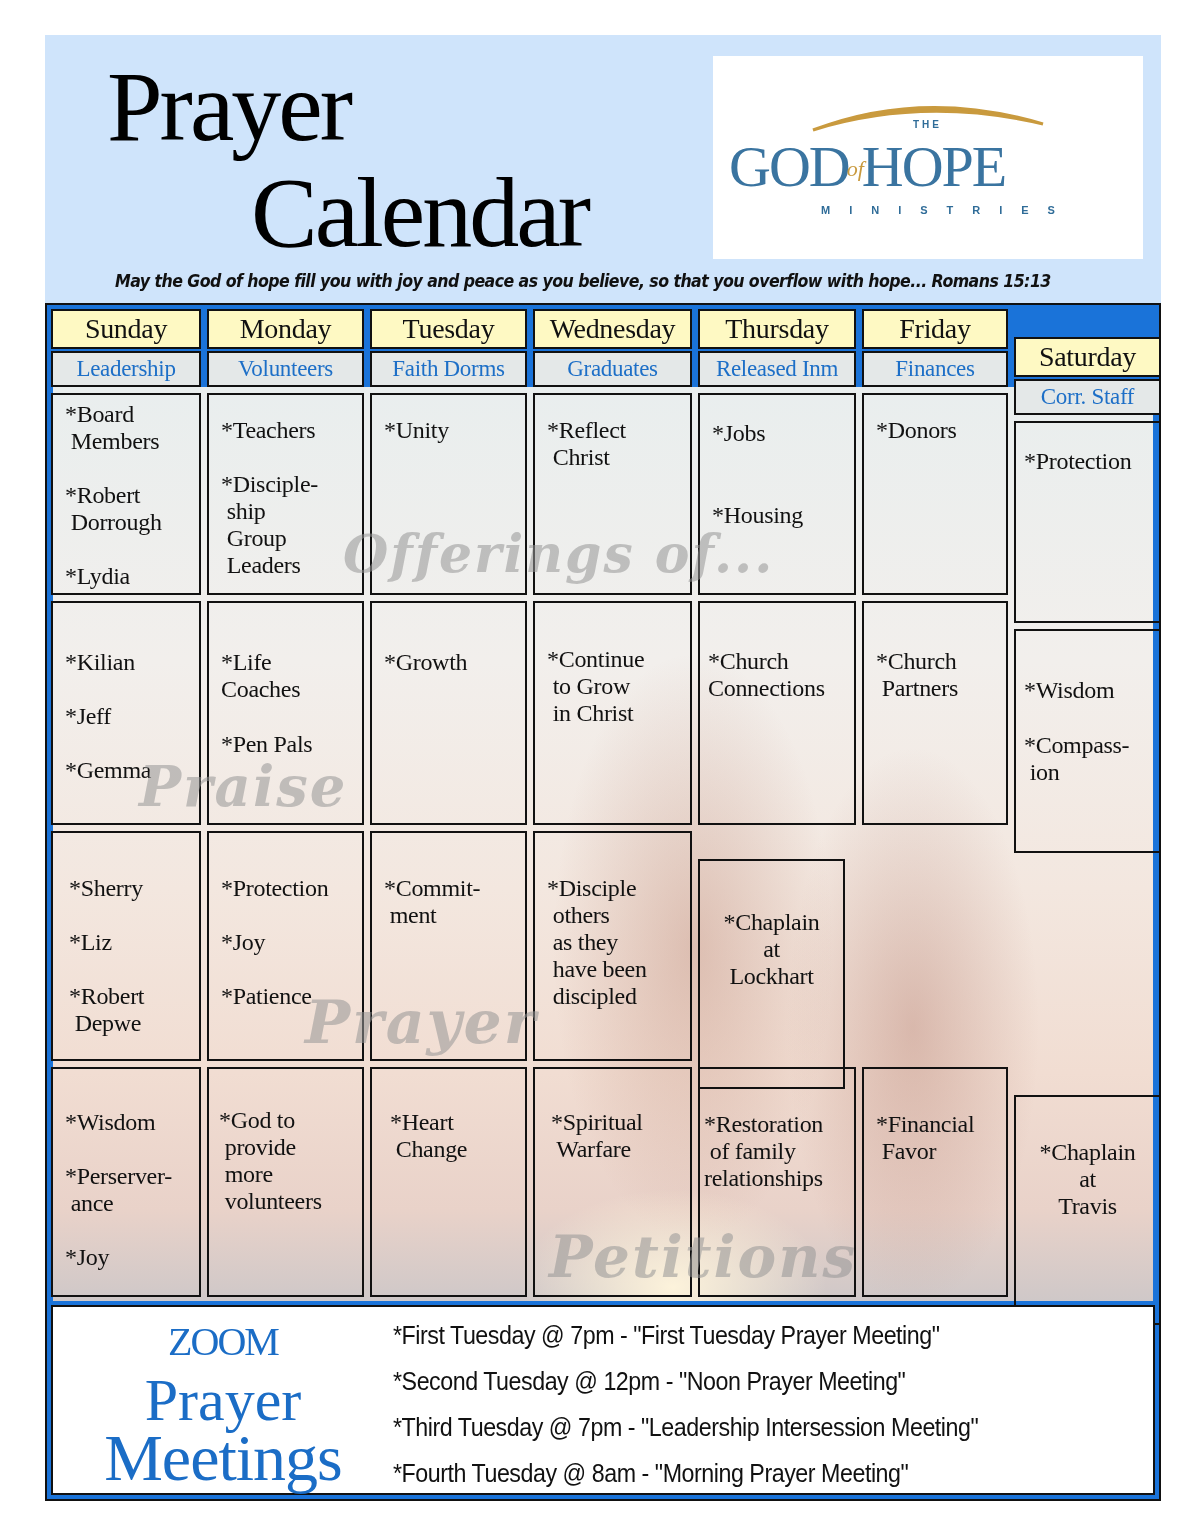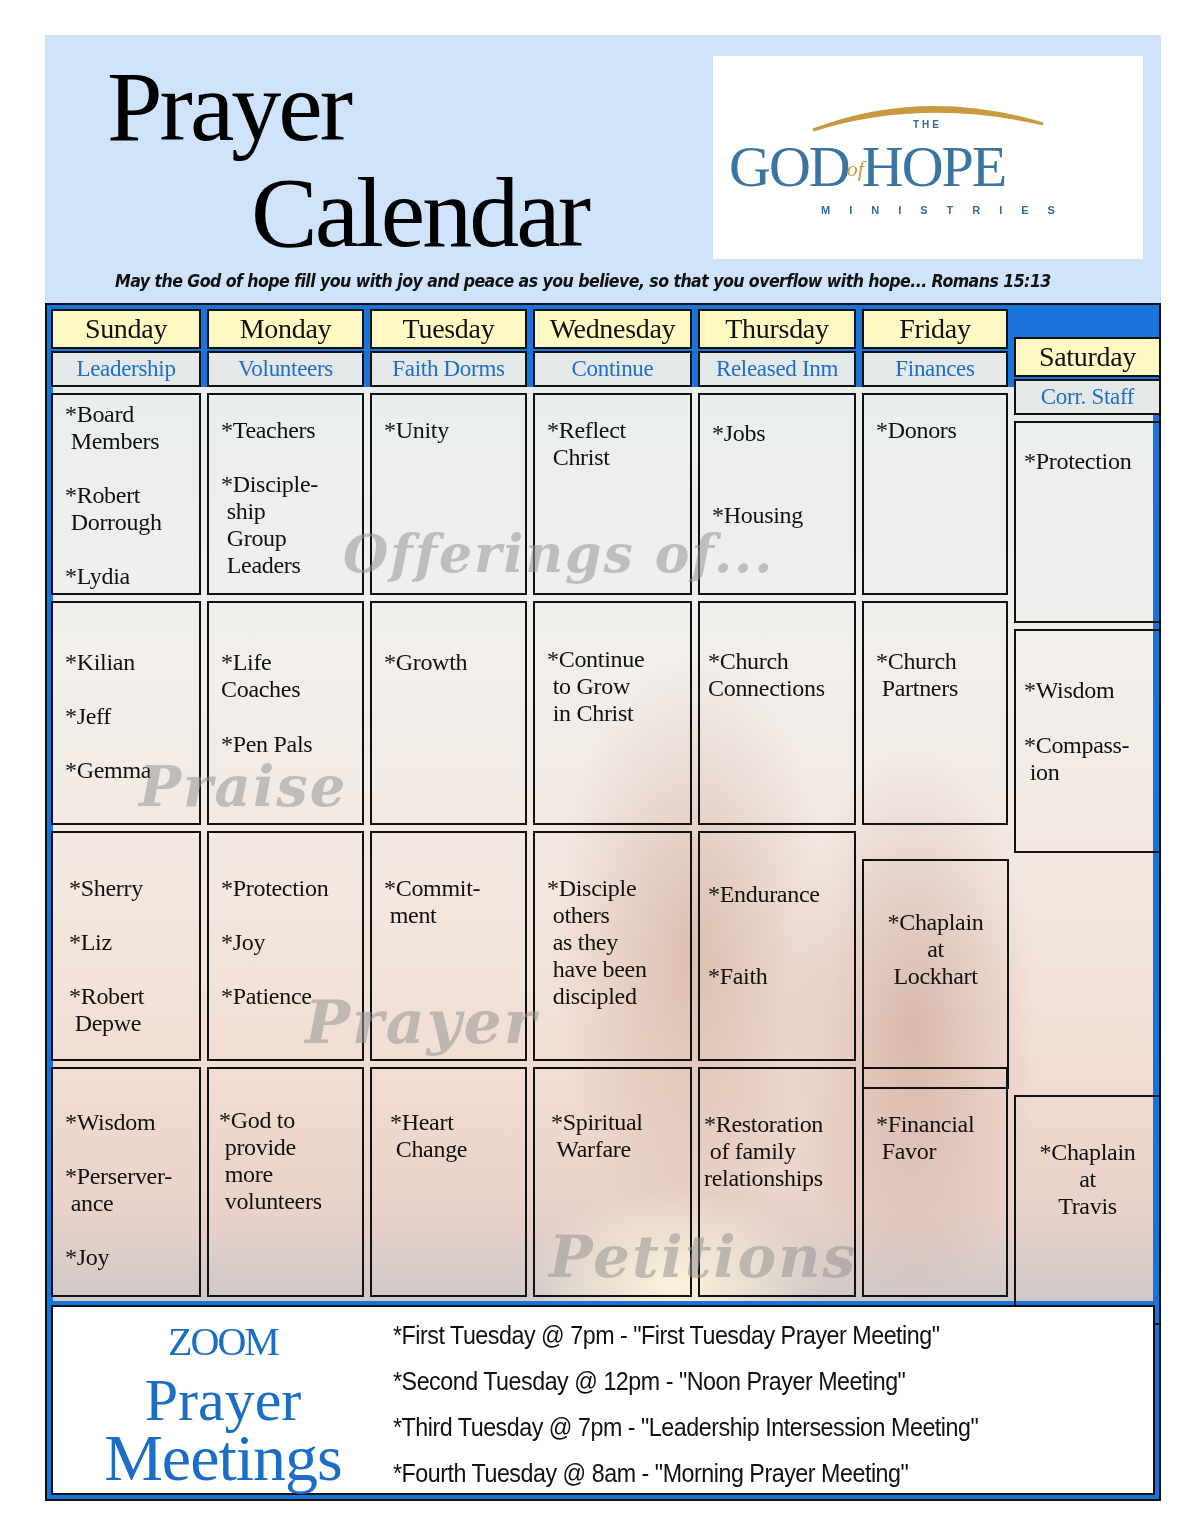--- a/index.html
+++ b/index.html
@@ -149,21 +149,21 @@
       <div class="cell" style="width:150px">
           <span>Leadership</span>
         </div>
       <div class="cell" style="width:157px">
           <span>Volunteers</span>
         </div>
       <div class="cell" style="width:157px">
           <span>Faith Dorms</span>
         </div>
       <div class="cell" style="width:159px">
-          <span>Continue</span>
+          <span>Graduates</span>
         </div>
       <div class="cell" style="width:158px">
           <span>Released Inm</span>
         </div>
       <div class="cell" style="width:146px">
           <span>Finances</span>
         </div>
       <div class="cell" style="width:147px">
           <span>Corr. Staff</span>
         </div>
@@ -287,26 +287,20 @@
  ment</div>
           </div>
         </div>
       <div class="cell" style="width:159px;height:230px">
           <div class="items" style="top:42px">
             <div class="item">*Disciple
  others
  as they
  have been
  discipled</div>
-          </div>
-        </div>
-      <div class="cell" style="width:158px;height:230px">
-          <div class="items" style="top:48px;left:8px">
-            <div class="item" style="margin-bottom:55px">*Endurance</div>
-            <div class="item">*Faith</div>
           </div>
         </div>
       <div class="cell" style="width:147px;height:230px">
           <div class="items" style="top:48px;left:4px;right:4px">
             <div class="item center">*Chaplain
 at
 Lockhart</div>
           </div>
         </div>
     </div>

